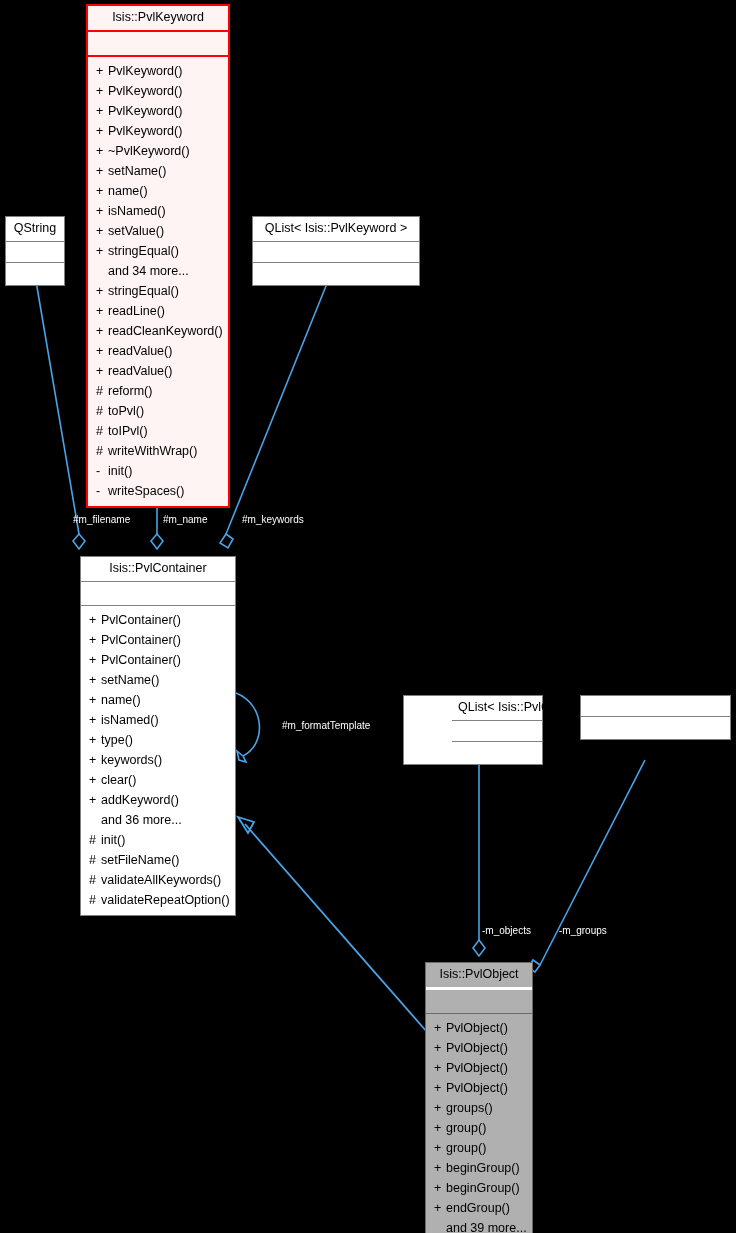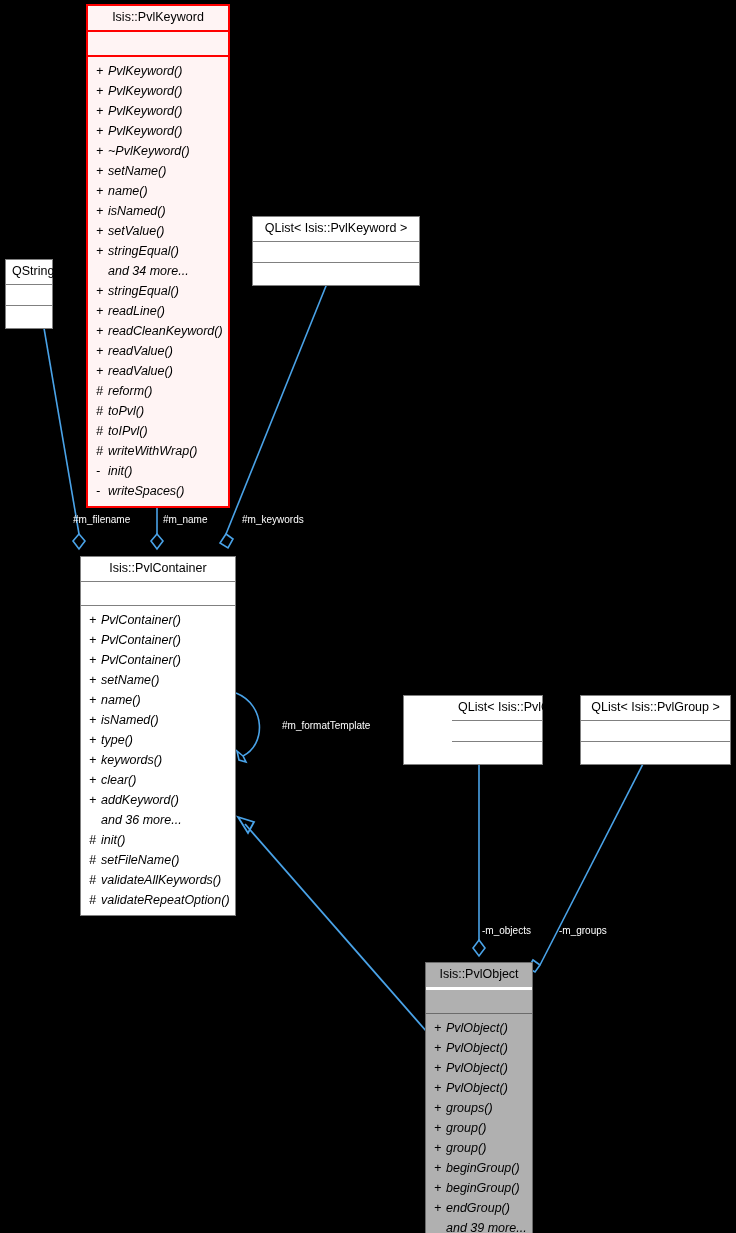--- a/index.html
+++ b/index.html
@@ -51,21 +51,20 @@
   }
   .node .methods {
     padding: 4px 0 5px 0;
   }
   .node .methods .m {
     white-space: nowrap;
     padding: 0px 4px 0 8px;
     height: 20px;
     line-height: 20px;
     font-size: 12.5px;
-    font-style: italic;
   }
   .node .methods .m .vis {
     display: inline-block;
     width: 12px;
     text-align: left;
   }
   .node .methods .m.more .vis { visibility: hidden; }
 
   
   .node.highlight {
@@ -90,21 +89,21 @@
   .edge-label {
     position: absolute;
     color: #ffffff;
     font-size: 10px;
     white-space: nowrap;
     font-family: "Liberation Sans", sans-serif;
   }
 
   
   #n-pvlkeyword  { left: 86px;  top: 4px;   width: 144px; }
-  #n-qstring     { left: 5px;   top: 216px; width: 48px; margin-top: 43px;  }
+  #n-qstring     { left: 5px;   top: 216px; width: 60px;  }
   #n-qlistkw     { left: 252px; top: 216px; width: 168px; }
   #n-pvlcontainer{ left: 80px;  top: 556px; width: 156px; }
   #n-qlistobj    { left: 403px; top: 695px; width: 140px; padding-left: 48px; }
   #n-qlistgrp    { left: 580px; top: 695px; width: 151px; }
   #n-pvlobject   { left: 425px; top: 962px; width: 108px; }
 </style>
 </head>
 <body>
 
 <div id="canvas">
@@ -217,21 +216,20 @@
       </div>
   </div>
 
   <div class="node util" id="n-qlistobj">
     <div class="title">QList&lt; Isis::PvlObject &gt;</div>
     <div class="attrs"></div>
     <div class="methods"></div>
   </div>
 
   <div class="node util" id="n-qlistgrp">
-    <div class="title">QList&lt; Isis::PvlGroup &gt;</div>
     <div class="attrs"></div>
     <div class="methods"></div>
   </div>
 
   <div class="node gray" id="n-pvlobject">
     <div class="title">Isis::PvlObject</div>
     <div class="attrs"></div>
     <div class="methods">
         <div class="m"><span class="vis">+</span><span>PvlObject()</span></div>
         <div class="m"><span class="vis">+</span><span>PvlObject()</span></div>

